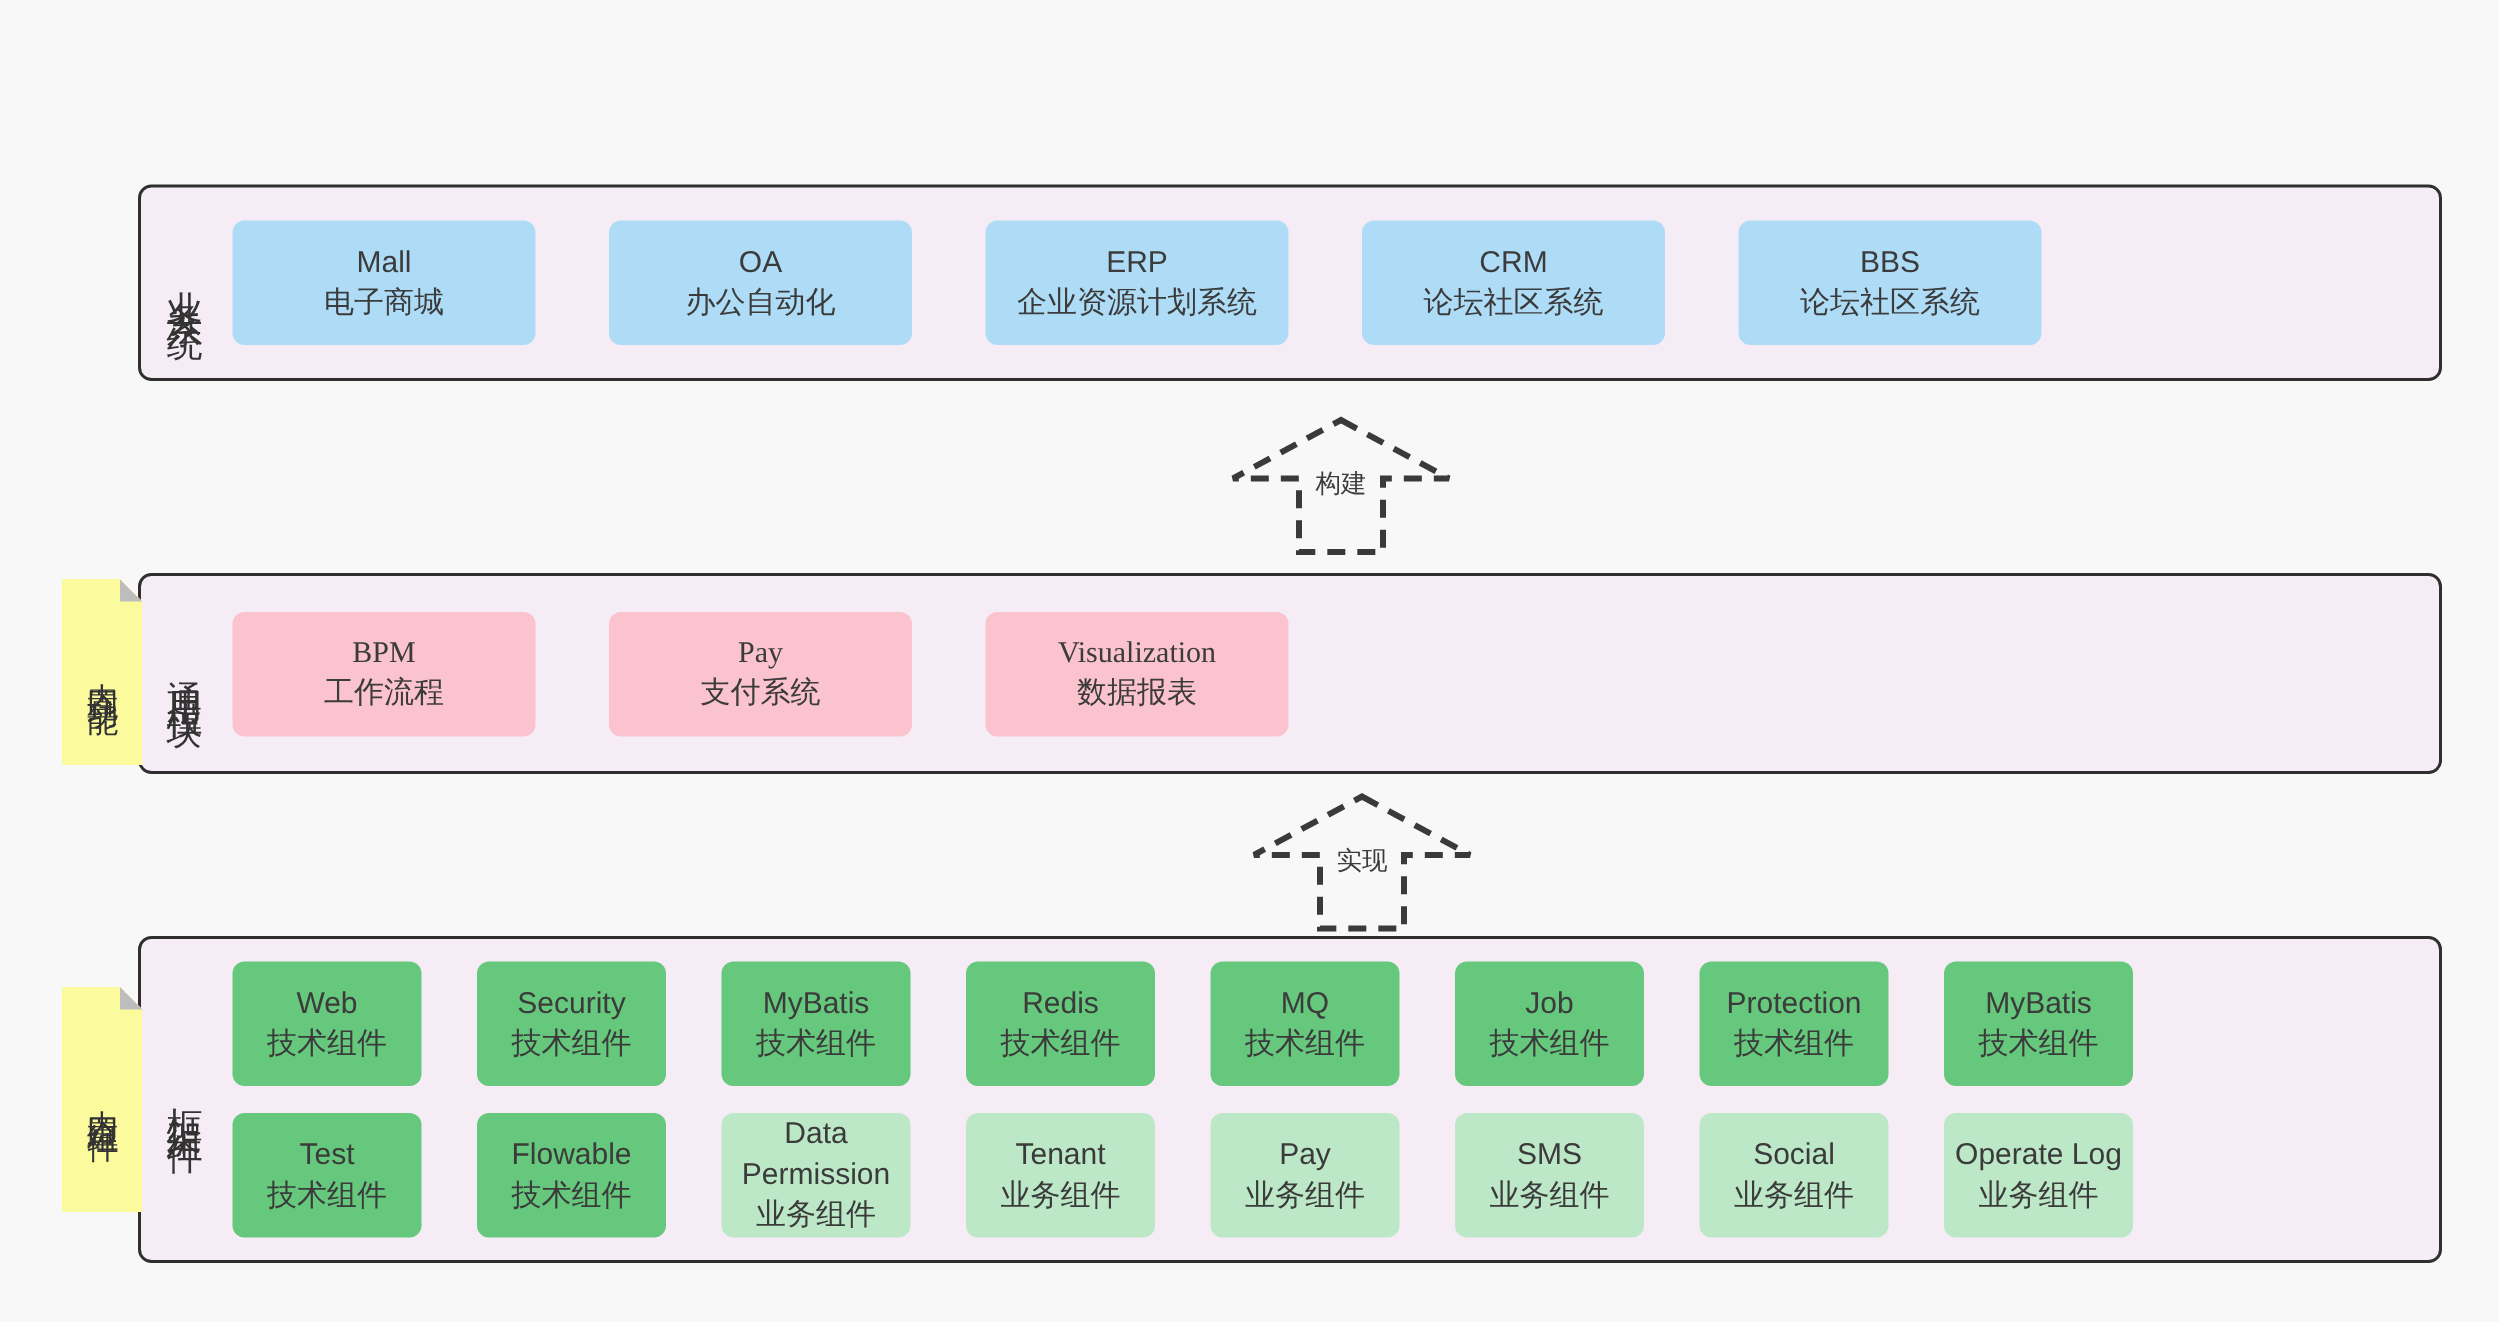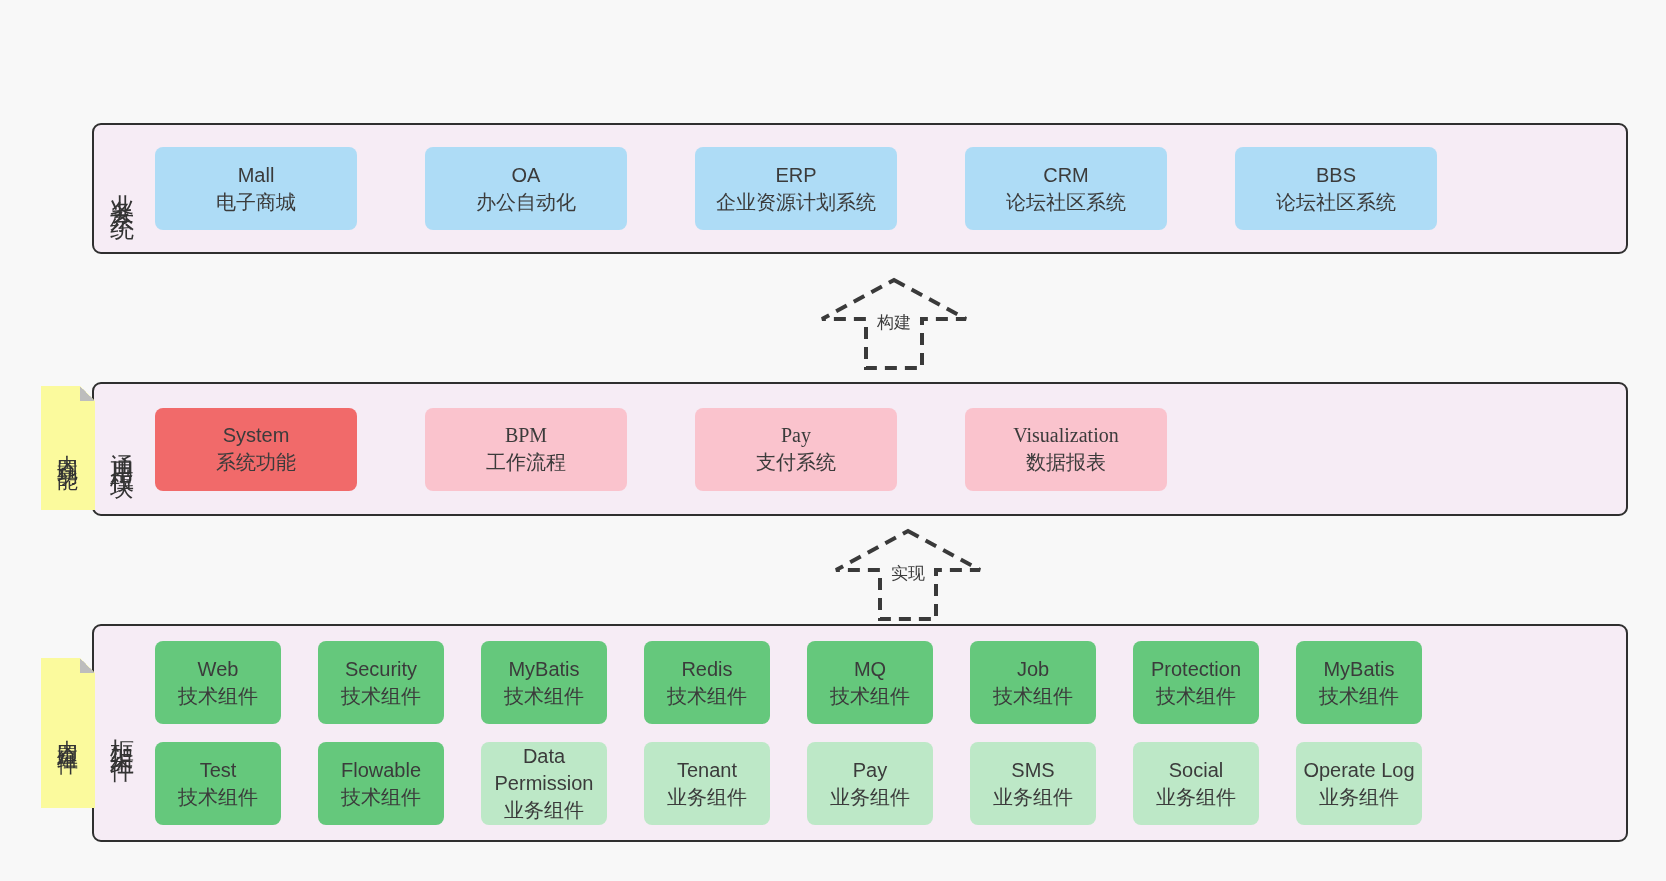--- a/index.html
+++ b/index.html
@@ -28,21 +28,21 @@
     position:absolute;left:16px;top:50%;transform:translateY(-50%);
     writing-mode:vertical-rl;text-orientation:upright;
     font-size:24px;letter-spacing:7px;color:#333;white-space:nowrap;
     line-height:1;
   }
   .band-rows{
     position:absolute;left:61px;right:12px;top:0;height:100%;
     display:flex;flex-direction:column;justify-content:center;gap:18px;
   }
   .row{display:flex;}
-  .band-0 .row,.band-1 .row{gap:68px;}
+  .band-0 .row,.band-1 .row{gap:49px;}
   .band-2 .row{gap:37px;}
   .box{
     box-sizing:border-box;height:83px;border-radius:8px;
     display:flex;flex-direction:column;align-items:center;justify-content:center;
     text-align:center;font-size:20px;line-height:1.35;padding:2px 6px;
   }
   .band-0 .box,.band-1 .box{width:202px;}
   .band-2 .box{width:126px;}
   .v-blue{background:var(--blue);}
   .v-red{background:var(--red);}
@@ -111,24 +111,20 @@
 <svg class="arrow arrow-0" viewBox="0 0 150 94">
   <path d="M75 3 L147 42 L103 42 L103 91 L47 91 L47 42 L3 42 Z"></path>
   <rect x="53" y="32" width="44" height="25"></rect>
   <text x="75" y="51">构建</text>
 </svg>
 
 <section class="band band-1">
   <div class="band-label">通用模块</div>
   <div class="band-rows">
       <div class="row">
-        <div class="box v-red">
-          <div>System</div>
-          <div>系统功能</div>
-        </div>
         <div class="box v-pink">
           <div>BPM</div>
           <div>工作流程</div>
         </div>
         <div class="box v-pink">
           <div>Pay</div>
           <div>支付系统</div>
         </div>
         <div class="box v-pink">
           <div>Visualization</div>

